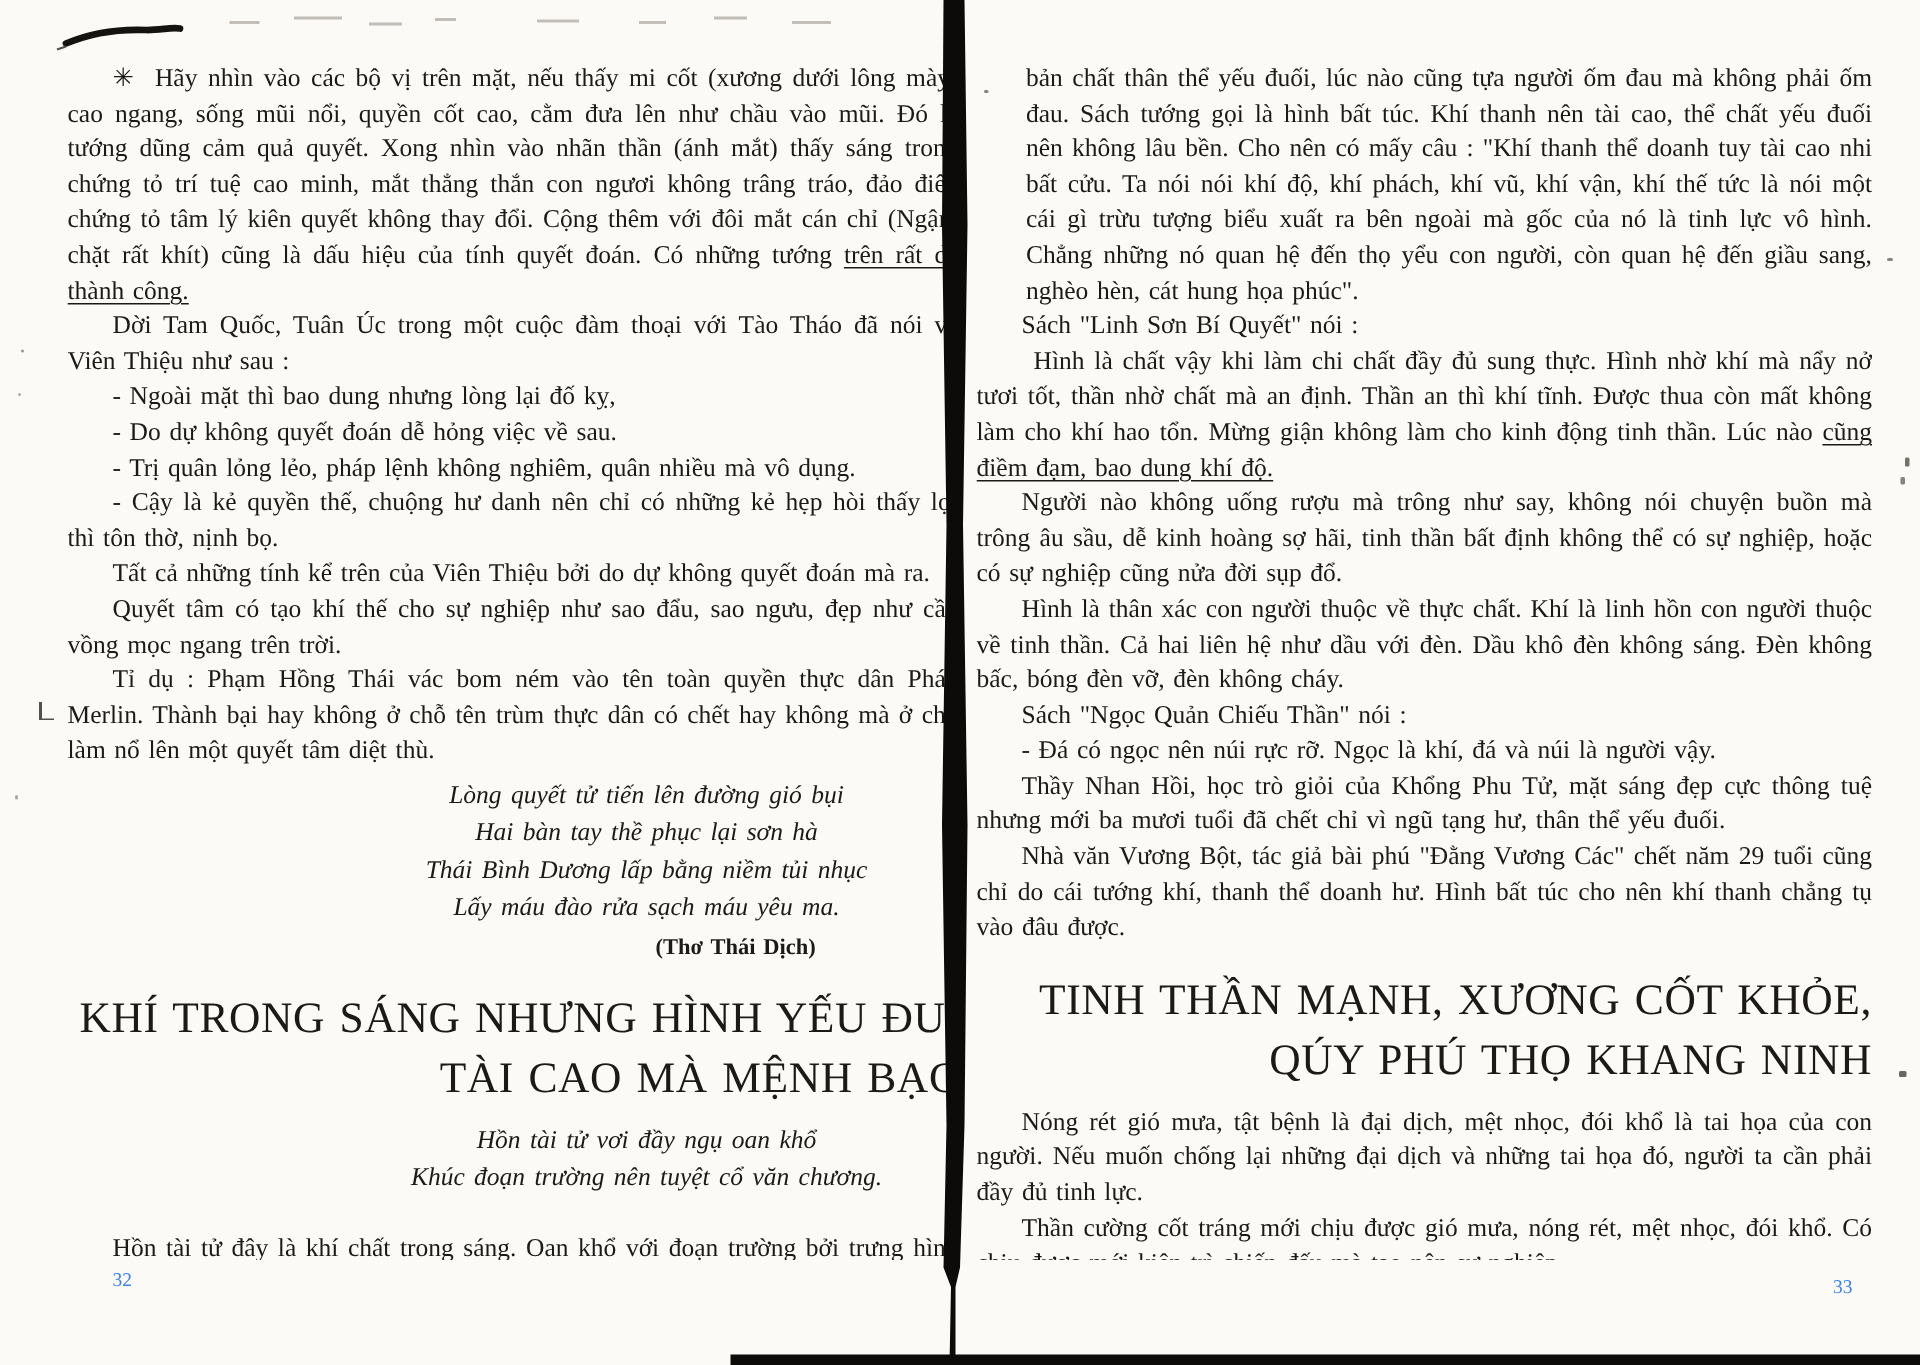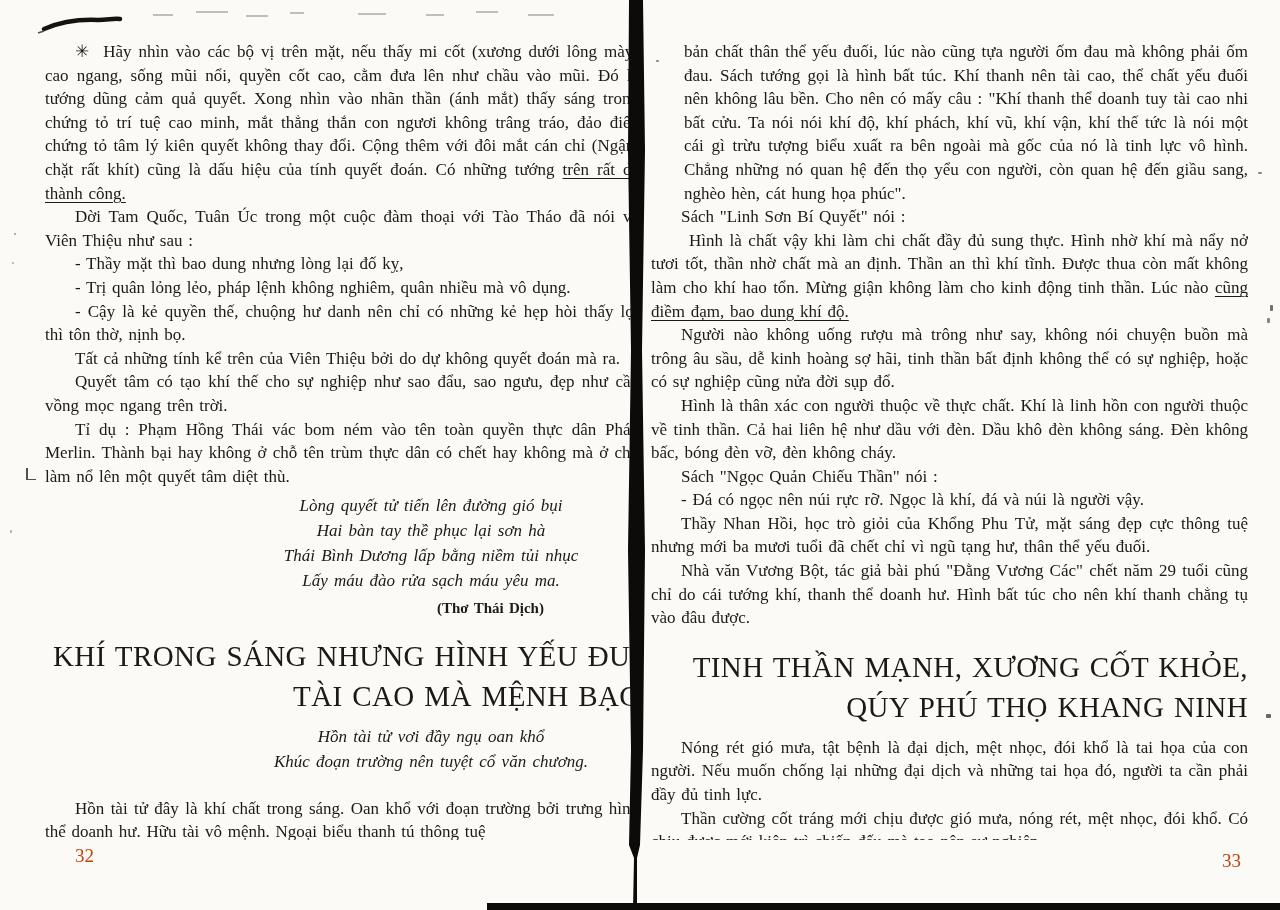--- a/index.html
+++ b/index.html
@@ -19,21 +19,21 @@
   .page.right{left:651px;width:597px;height:800px;}
   p.para{margin:0;text-indent:30px;}
   p.para.noindent{text-indent:0;margin-left:33px;}
   .underline{text-decoration:underline;text-decoration-thickness:1.4px;text-underline-offset:3px;}
   .poem{font-style:italic;margin:5px 0 2px 178px;line-height:25px;text-align:center;word-spacing:2px;}
   .poem-credit{font-weight:bold;margin:4px 0 10px 392px;text-align:left;font-size:15px;}
   .heading{font-size:29px;line-height:40px;letter-spacing:.4px;white-space:nowrap;text-align:right;word-spacing:2px;}
   .heading.left-h{margin:15px 0 8px 8px;}
   .heading.left-h .h2line{margin-left:-10px;}
   .heading.right-h{margin:17px 0 9px 14px;}
-  .pagenum{position:absolute;font-size:19px;color:#c2410c;}
+  .pagenum{position:absolute;font-size:13px;color:#3b82f6;}
   .pagenum.n32{left:75px;top:845px;}
   .pagenum.n33{left:1222px;top:850px;}
   .binding{position:absolute;left:620px;top:0;width:32px;height:910px;z-index:5;}
   .bottom-bar{position:absolute;left:487px;top:903px;width:793px;height:7px;background:#0c0b09;z-index:4;}
   .scribble{position:absolute;left:28px;top:2px;width:580px;height:42px;z-index:3;}
   .margin-mark{position:absolute;left:26px;top:468px;width:8px;height:11px;border-left:2px solid #2a2723;border-bottom:1.5px solid #2a2723;opacity:.8;}
   .speck{position:absolute;background:#3a352f;border-radius:1px;}
 </style>
 </head>
 <body>
@@ -42,21 +42,22 @@
 
   <svg class="scribble" viewBox="0 0 580 42">
     <path d="M16,27 C30,21 48,17 70,18 C80,18 86,16 92,17" fill="none" stroke="#15130f" stroke-width="4.5" stroke-linecap="round"></path>
     <path d="M10,31 l6,-2" fill="none" stroke="#55504a" stroke-width="1.5"></path>
     <path d="M125,13 h20 M168,10 h32 M218,14 h22 M262,11 h14 M330,12 h28 M398,13 h18 M448,10 h22 M500,13 h26" fill="none" stroke="#a9a49c" stroke-width="2" opacity=".7"></path>
   </svg>
 
   <div class="page left">
     <p class="para"><span>✳</span>&nbsp; <span>Hãy nhìn vào các bộ vị trên mặt, nếu thấy mi cốt (xương dưới lông mày) cao ngang, sống mũi nổi, quyền cốt cao, cằm đưa lên như chầu vào mũi. Đó là tướng dũng cảm quả quyết. Xong nhìn vào nhãn thần (ánh mắt) thấy sáng trong chứng tỏ trí tuệ cao minh, mắt thẳng thắn con ngươi không trâng tráo, đảo điên chứng tỏ tâm lý kiên quyết không thay đổi. Cộng thêm với đôi mắt cán chỉ (Ngậm chặt rất khít) cũng là dấu hiệu của tính quyết đoán. Có những tướng </span><span class="underline">trên rất dễ thành công.</span></p>
     <p class="para">Dời Tam Quốc, Tuân Úc trong một cuộc đàm thoại với Tào Tháo đã nói về Viên Thiệu như sau :</p>
-    <p class="para">- Thầy mặt thì bao dung nhưng lòng  lại đố kỵ,</p>
+    <p class="para">- Ngoài mặt thì bao dung nhưng lòng  lại đố kỵ,</p>
+    <p class="para">- Do dự không quyết đoán dễ hỏng việc về sau.</p>
     <p class="para">- Trị quân lỏng lẻo, pháp lệnh không nghiêm,  quân  nhiều  mà  vô dụng.</p>
     <p class="para">- Cậy là kẻ quyền thế, chuộng hư danh nên chỉ  có  những  kẻ  hẹp hòi thấy lợi thì tôn thờ, nịnh bọ.</p>
     <p class="para">Tất cả những tính kể trên của Viên Thiệu bởi do  dự  không  quyết đoán mà ra.</p>
     <p class="para">Quyết tâm có tạo khí thế cho sự nghiệp như  sao  đẩu,  sao  ngưu, đẹp như cầu  vồng mọc ngang  trên trời.</p>
     <p class="para">Tỉ dụ : Phạm  Hồng  Thái vác bom ném vào tên toàn  quyền  thực  dân Pháp Merlin. Thành bại hay không ở  chỗ  tên  trùm  thực  dân  có chết hay không mà ở chỗ làm nổ lên một quyết tâm diệt thù.</p>
     <div class="poem">
       <div>Lòng quyết tử tiến lên đường gió bụi</div>
       <div>Hai bàn tay thề phục lại sơn hà</div>
       <div>Thái Bình Dương lấp bằng niềm tủi nhục</div>
       <div>Lấy máu đào rửa sạch máu yêu ma.</div>

